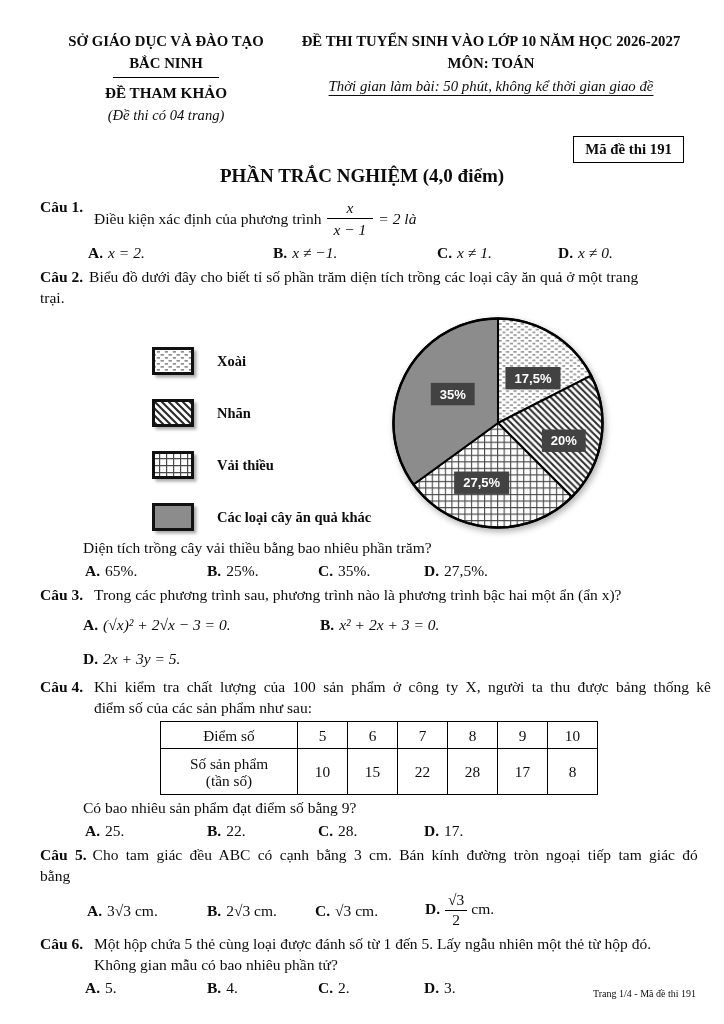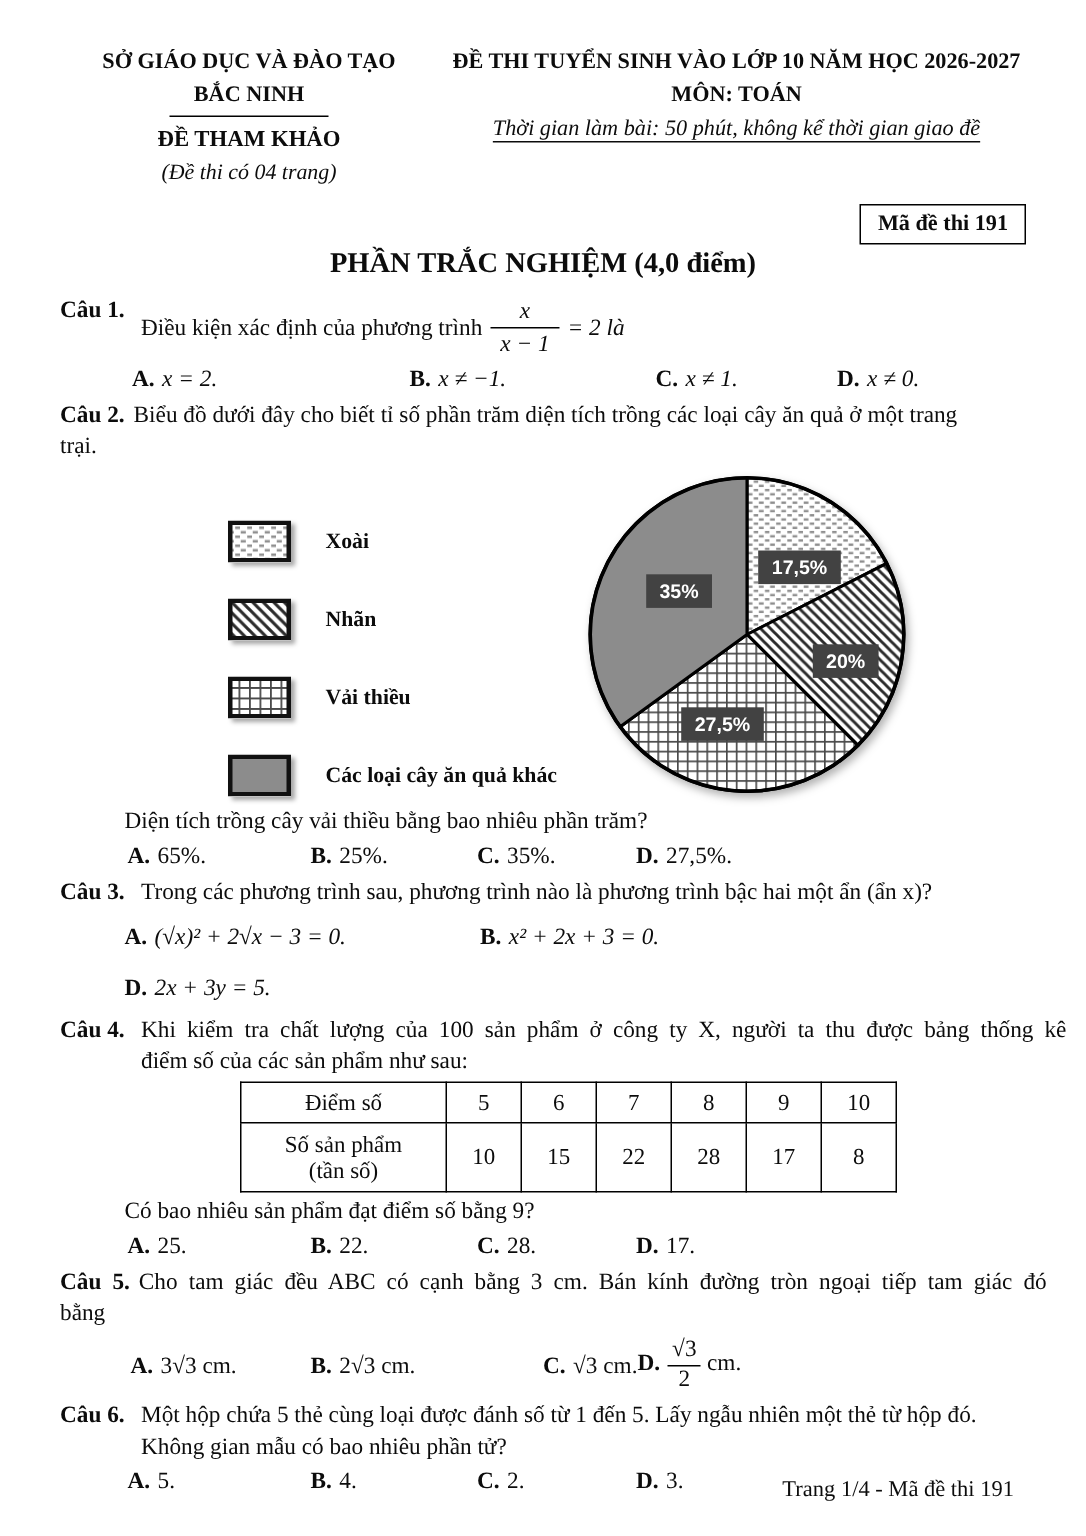--- a/index.html
+++ b/index.html
@@ -52,21 +52,21 @@
   .q1-prompt { display:flex; align-items:center; min-height:44px; }
 
   
   .opts { display:grid; margin-top:2px; }
   .opts-q1 { margin-left:48px; grid-template-columns:185px 164px 121px 1fr; }
   .opts-std { margin-left:45px; grid-template-columns:122px 111px 106px 1fr; }
   .opts-2col { margin-left:43px; grid-template-columns:237px 1fr; row-gap:13px; margin-top:9px; margin-bottom:7px; }
   .opt b { margin-right:5px; }
   .opts-q5 { display:flex; margin-left:47px; align-items:center; margin-top:4px; min-height:40px; }
   .opts-q5 .opt { flex-shrink:0; }
-  .o5a{width:120px;} .o5b{width:108px;} .o5c{width:110px;text-align:right;}
+  .o5a{width:120px;} .o5b{width:108px;} .o5c{width:110px;}
   .frac-sm { display:inline-block; vertical-align:-11px; text-align:center; margin-right:4px; }
   .frac-sm .num { display:block; border-bottom:1.3px solid #000; padding:0 3px 1px 3px; line-height:18px; }
   .frac-sm .den { display:block; line-height:18px; }
 
   .subq { margin-left:43px; }
 
   
   .chart-row { display:flex; margin:3px 0 2px 112px; height:224px; }
   .legend { width:234px; padding-top:36px; display:flex; flex-direction:column; gap:24px; flex-shrink:0; }
   .legend-row { display:flex; align-items:center; }
@@ -84,21 +84,21 @@
     border:1.6px solid #000; text-align:center; vertical-align:middle;
     font-size:15.3px; padding:0 4px;
   }
   .score-table .hcol { width:137px; }
   .score-table td { width:50px; }
   .score-table tr:nth-child(1) td { height:27px; }
   .score-table tr:nth-child(2) td { height:46px; }
   .tbl-sub { display:block; line-height:17px; }
 
   
-  .footer { position:absolute; right:48px; top:983px; font-size:15px; }
+  .footer { position:absolute; right:28px; top:983px; font-size:10px; }
 </style>
 </head>
 <body>
 
 <svg width="0" height="0" style="position:absolute" aria-hidden="true">
   <defs>
     <pattern id="pat-dots" width="8" height="6" patternUnits="userSpaceOnUse">
       <rect width="8" height="6" fill="#ffffff"></rect>
       <rect x="0.5" y="1" width="3.4" height="1.7" fill="#8f8f8f"></rect>
       <rect x="4.8" y="4" width="3.4" height="1.7" fill="#8f8f8f"></rect>

